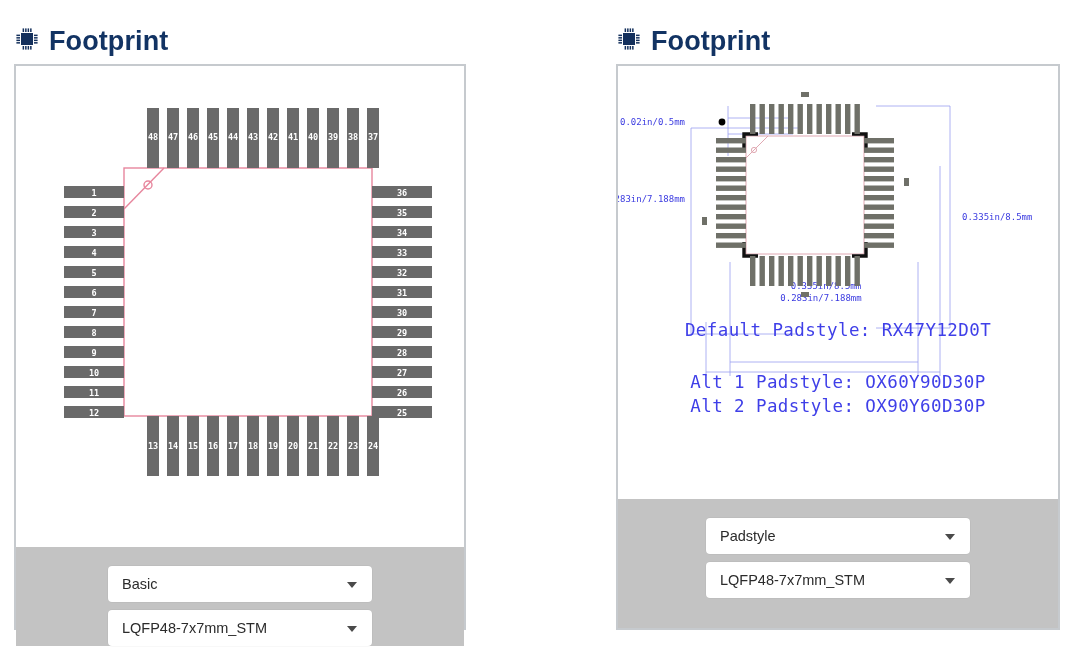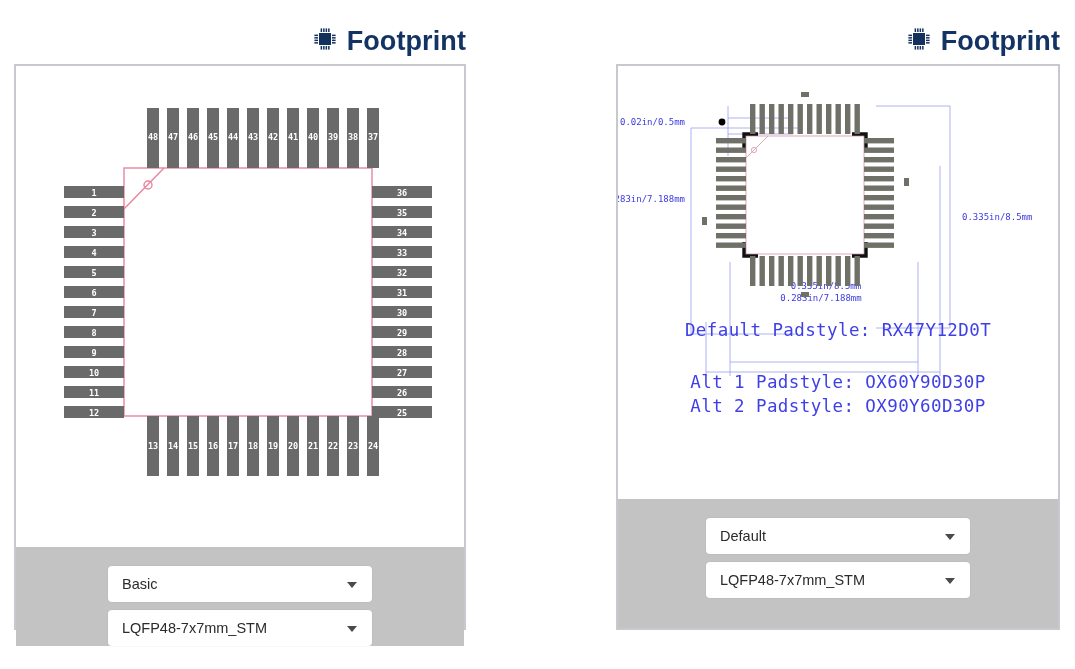--- a/index.html
+++ b/index.html
@@ -7,21 +7,21 @@
     width:1075px;height:669px;
     background:#ffffff;
     font-family:"Liberation Sans", sans-serif;
     overflow:hidden;
   }
   .stage{position:relative;width:1075px;height:669px;}
 
   
   .panel{position:absolute;}
   .panel-title{
-    display:flex;align-items:center;justify-content:flex-end;
+    display:flex;align-items:center;justify-content:flex-start;
     gap:9px;height:46px;
   }
   .panel-title .title-text{
     color:#123363;font-size:27px;font-weight:bold;letter-spacing:.1px;
     font-family:"Liberation Sans", sans-serif;
   }
   .chip-icon{display:block;}
 
   .panel-frame{
     border:2px solid #c6cace;
@@ -412,21 +412,21 @@
           </g>
 
           <text class="pad-note" x="220" y="270" text-anchor="middle">Default Padstyle: RX47Y12D0T</text>
           <text class="pad-note" x="220" y="322" text-anchor="middle">Alt 1 Padstyle: OX60Y90D30P</text>
           <text class="pad-note" x="220" y="346" text-anchor="middle">Alt 2 Padstyle: OX90Y60D30P</text>
         </svg>
       </div>
 
       <div class="controls-area">
         <div class="select" style="width:264px;">
-          <span class="sel-label">Default</span>
+          <span class="sel-label">Padstyle</span>
           <span class="caret"></span>
         </div>
         <div class="select" style="width:264px;">
           <span class="sel-label">LQFP48-7x7mm_STM</span>
           <span class="caret"></span>
         </div>
       </div>
     </div>
   </div>
 

